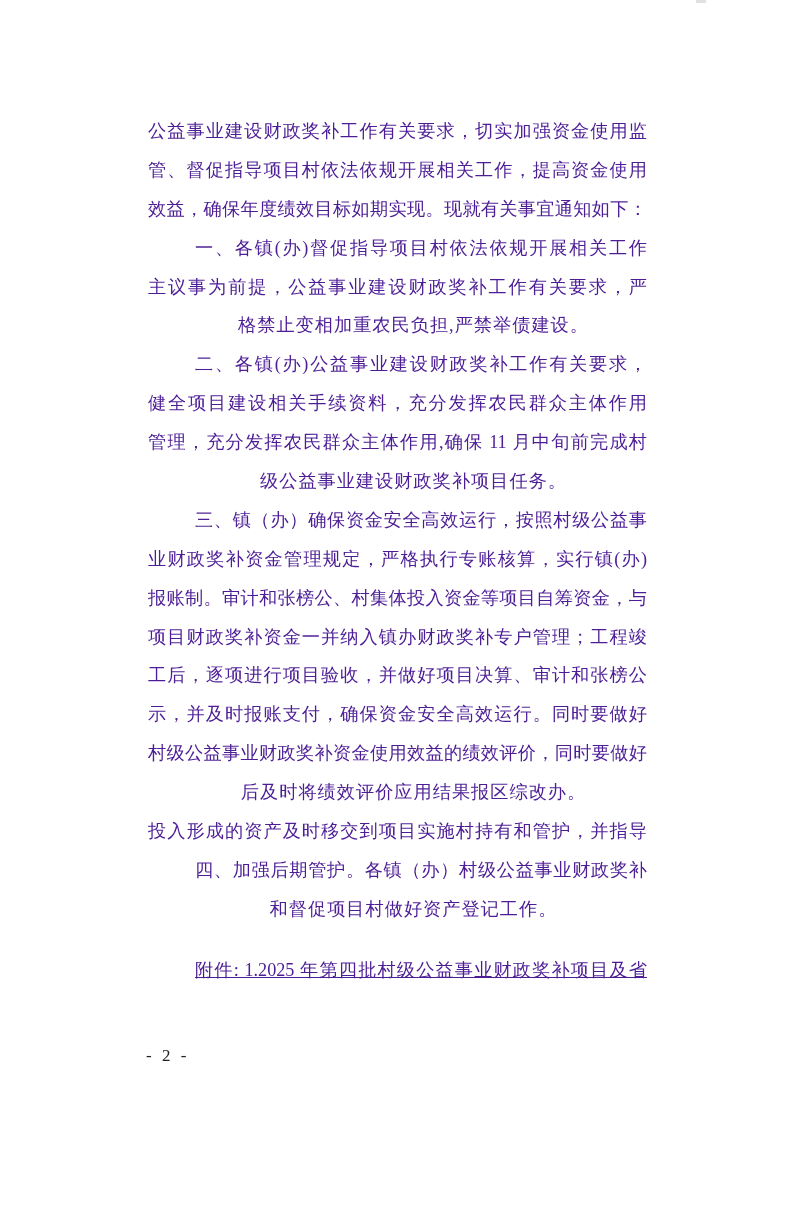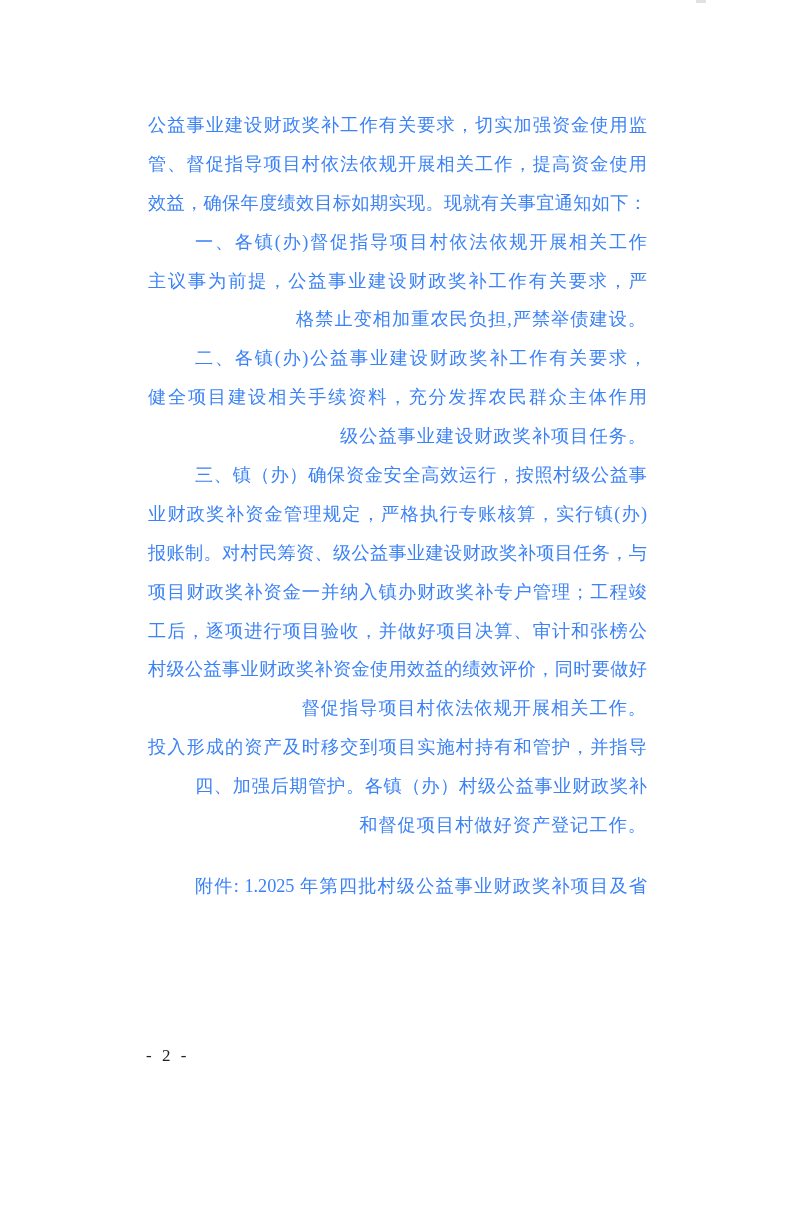--- a/index.html
+++ b/index.html
@@ -6,31 +6,31 @@
   body{
     width:793px;height:1209px;position:relative;background:#ffffff;
     font-family:"Liberation Serif","DejaVu Serif",serif;
     overflow:hidden;
   }
   .page{position:absolute;inset:0;background:#fff;}
   .speck{position:absolute;left:696px;top:0;width:10px;height:3px;background:#c9c9c9;opacity:.55;}
 
   
   #doc-body{
-    position:absolute;left:148px;top:106px;width:499px;
-    color:#3b82f6;
+    position:absolute;left:148px;top:112px;width:499px;
+    color:#4c1d95;
   }
   .line{
     height:38.9px;line-height:38.9px;font-size:18.2px;
     text-justify:inter-character;
   }
   .line.j{text-align:justify;text-align-last:justify;}
-  .line.last{text-align:right;letter-spacing:1px;white-space:nowrap;margin-left:32px;}
+  .line.last{text-align:center;letter-spacing:1px;white-space:nowrap;margin-left:32px;}
   .line.ind{padding-left:47px;}
-  .line.gap{margin-top:22px;}
+  .line.gap{margin-top:22px;text-decoration:underline;}
 
   
   .page-number{
     position:absolute;left:146px;top:1046px;
     font-size:17px;letter-spacing:3px;color:#222;
   }
 
   
   .footer{position:absolute;left:0;top:1126px;width:793px;height:83px;}
 </style>
@@ -43,28 +43,30 @@
 
   <div id="doc-body">
       <div class="line j">公益事业建设财政奖补工作有关要求，切实加强资金使用监</div>
       <div class="line j">管、督促指导项目村依法依规开展相关工作，提高资金使用</div>
       <div class="line j">效益，确保年度绩效目标如期实现。现就有关事宜通知如下：</div>
       <div class="line j ind">一、各镇(办)督促指导项目村依法依规开展相关工作</div>
       <div class="line j">主议事为前提，公益事业建设财政奖补工作有关要求，严</div>
       <div class="line last">格禁止变相加重农民负担,严禁举债建设。</div>
       <div class="line j ind">二、各镇(办)公益事业建设财政奖补工作有关要求，</div>
       <div class="line j">健全项目建设相关手续资料，充分发挥农民群众主体作用</div>
+      <div class="line j">管理，充分发挥农民群众主体作用,确保 11 月中旬前完成村</div>
       <div class="line last">级公益事业建设财政奖补项目任务。</div>
       <div class="line j ind">三、镇（办）确保资金安全高效运行，按照村级公益事</div>
       <div class="line j">业财政奖补资金管理规定，严格执行专账核算，实行镇(办)</div>
-      <div class="line j">报账制。对村民筹资、级公益事业建设财政奖补项目任务，与</div>
+      <div class="line j">报账制。审计和张榜公、村集体投入资金等项目自筹资金，与</div>
       <div class="line j">项目财政奖补资金一并纳入镇办财政奖补专户管理；工程竣</div>
       <div class="line j">工后，逐项进行项目验收，并做好项目决算、审计和张榜公</div>
+      <div class="line j">示，并及时报账支付，确保资金安全高效运行。同时要做好</div>
       <div class="line j">村级公益事业财政奖补资金使用效益的绩效评价，同时要做好</div>
-      <div class="line last">督促指导项目村依法依规开展相关工作。</div>
+      <div class="line last">后及时将绩效评价应用结果报区综改办。</div>
       <div class="line j">投入形成的资产及时移交到项目实施村持有和管护，并指导</div>
       <div class="line j ind">四、加强后期管护。各镇（办）村级公益事业财政奖补</div>
       <div class="line last">和督促项目村做好资产登记工作。</div>
       <div class="line j ind gap">附件: 1.2025 年第四批村级公益事业财政奖补项目及省</div>
     </div>
 
   <div class="page-number">- 2 -</div>
 
   <div class="footer">
     

